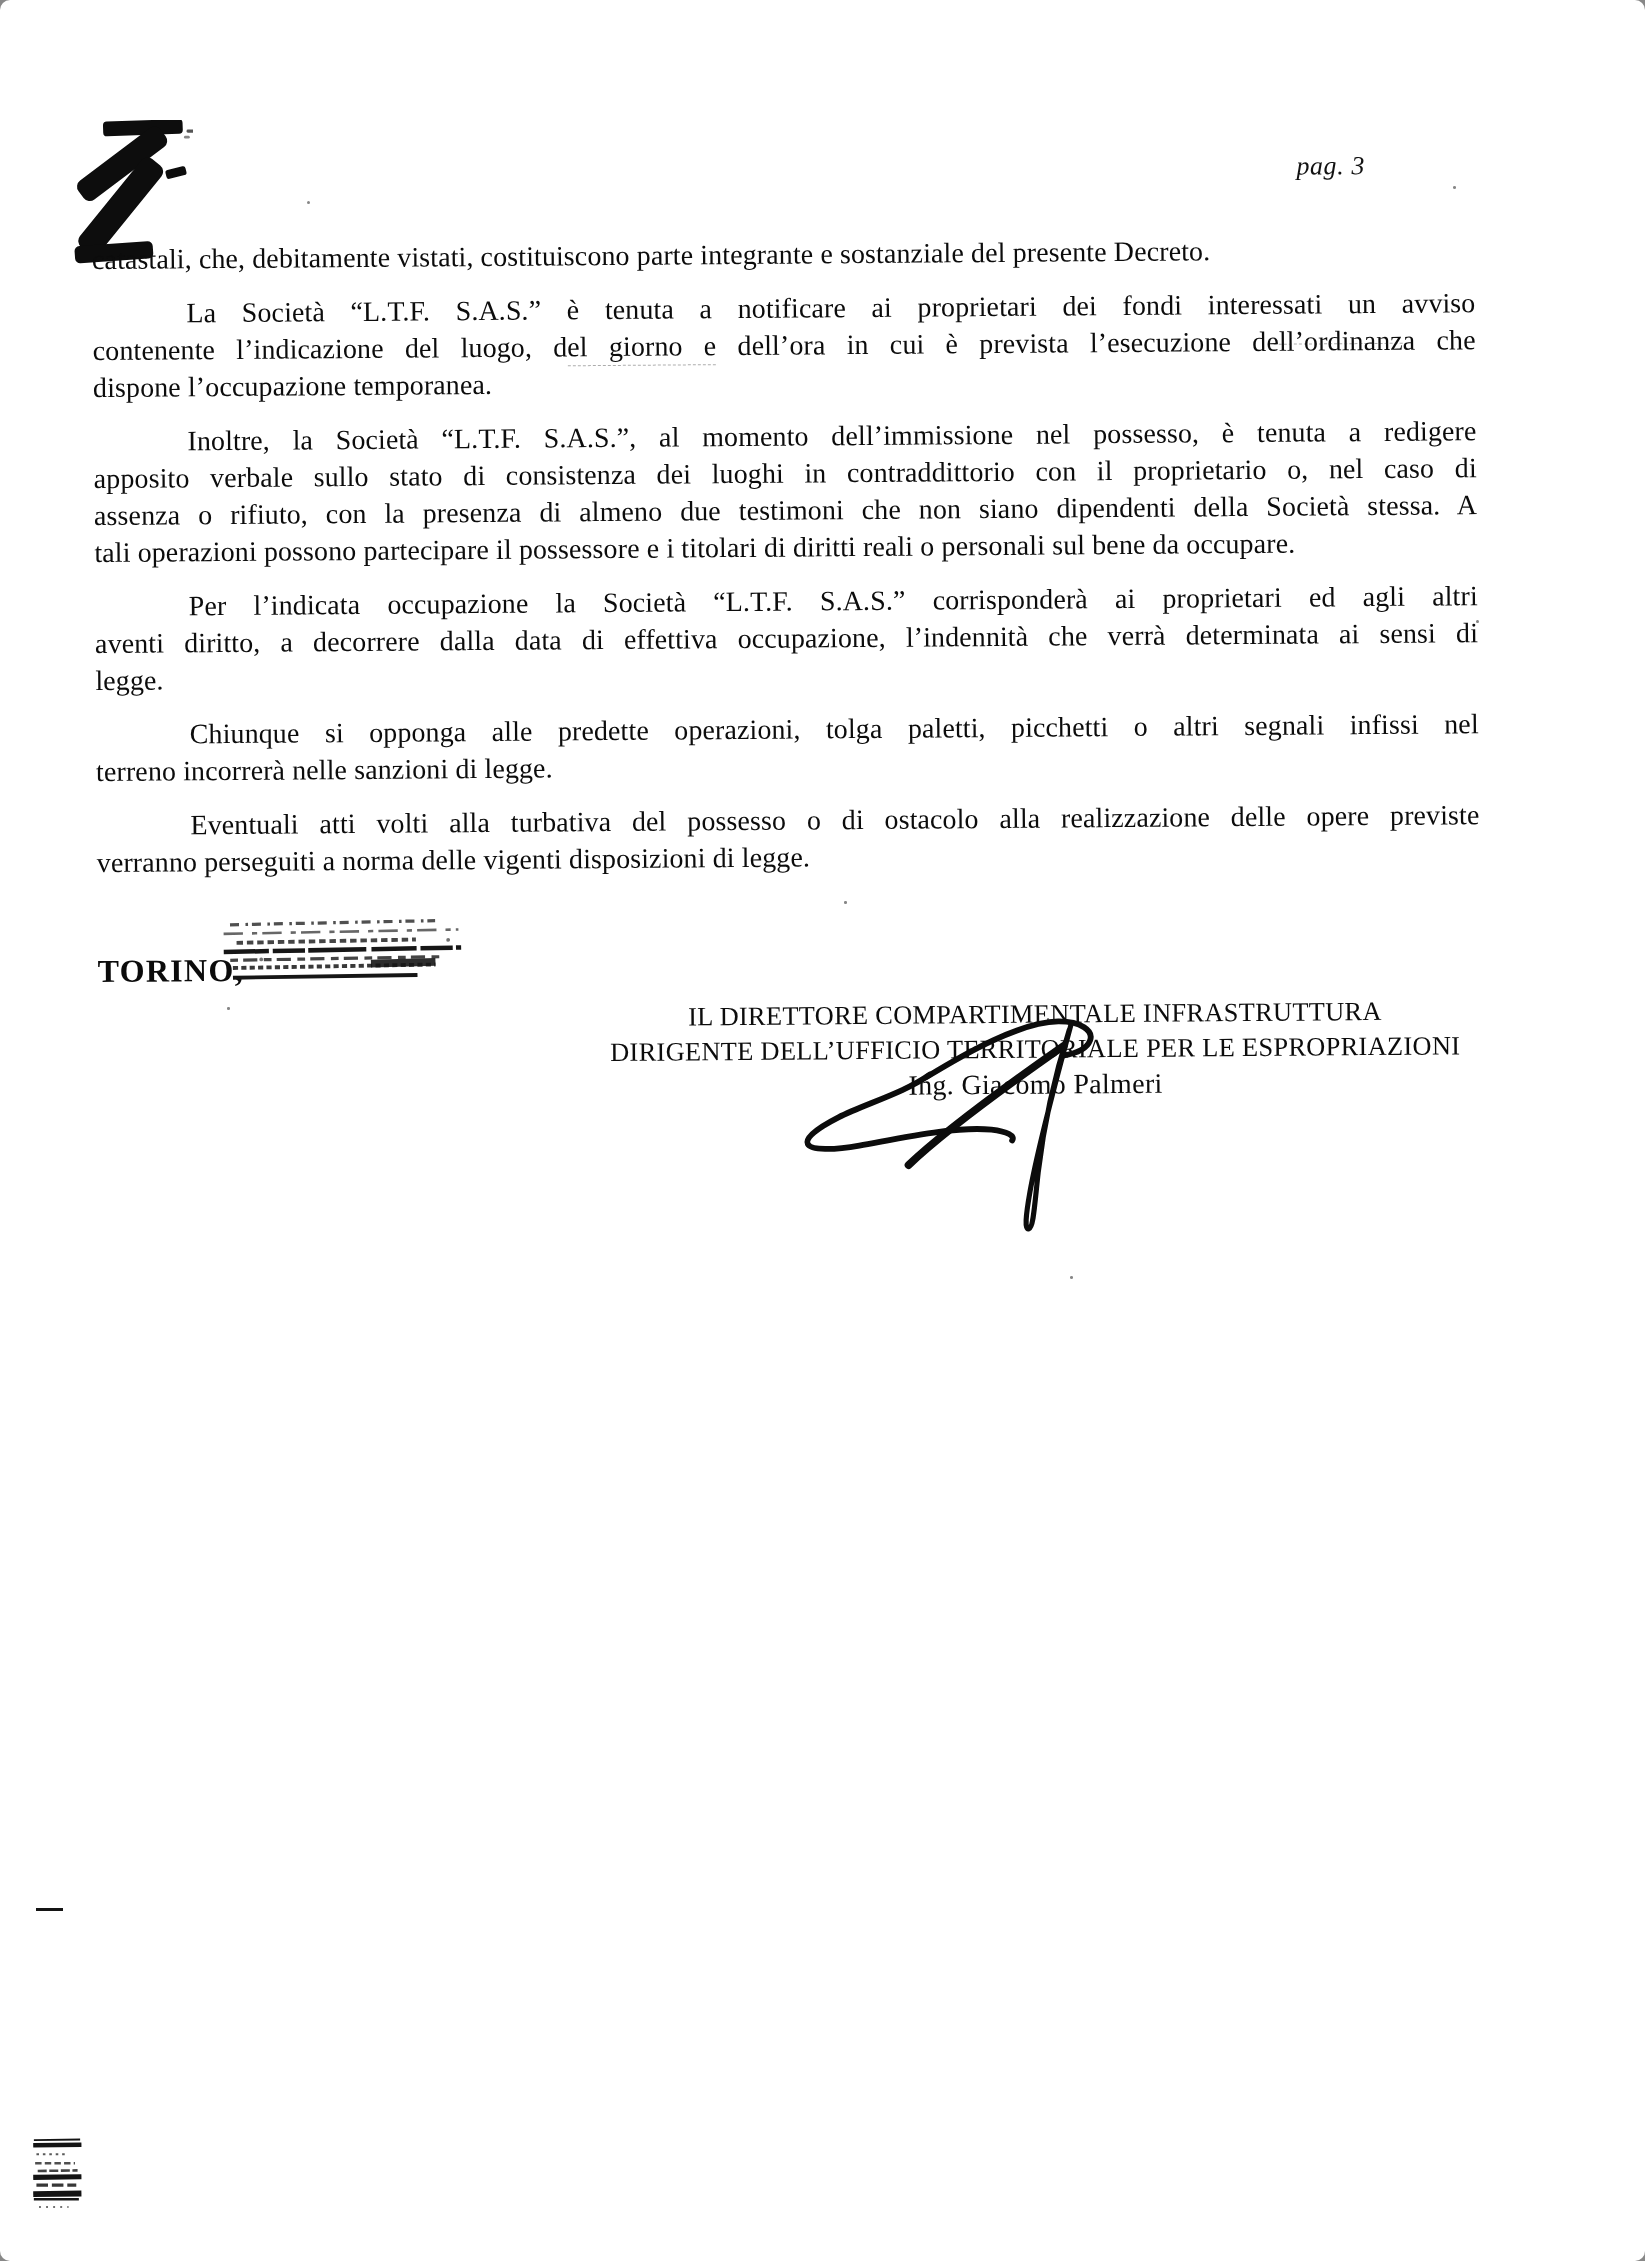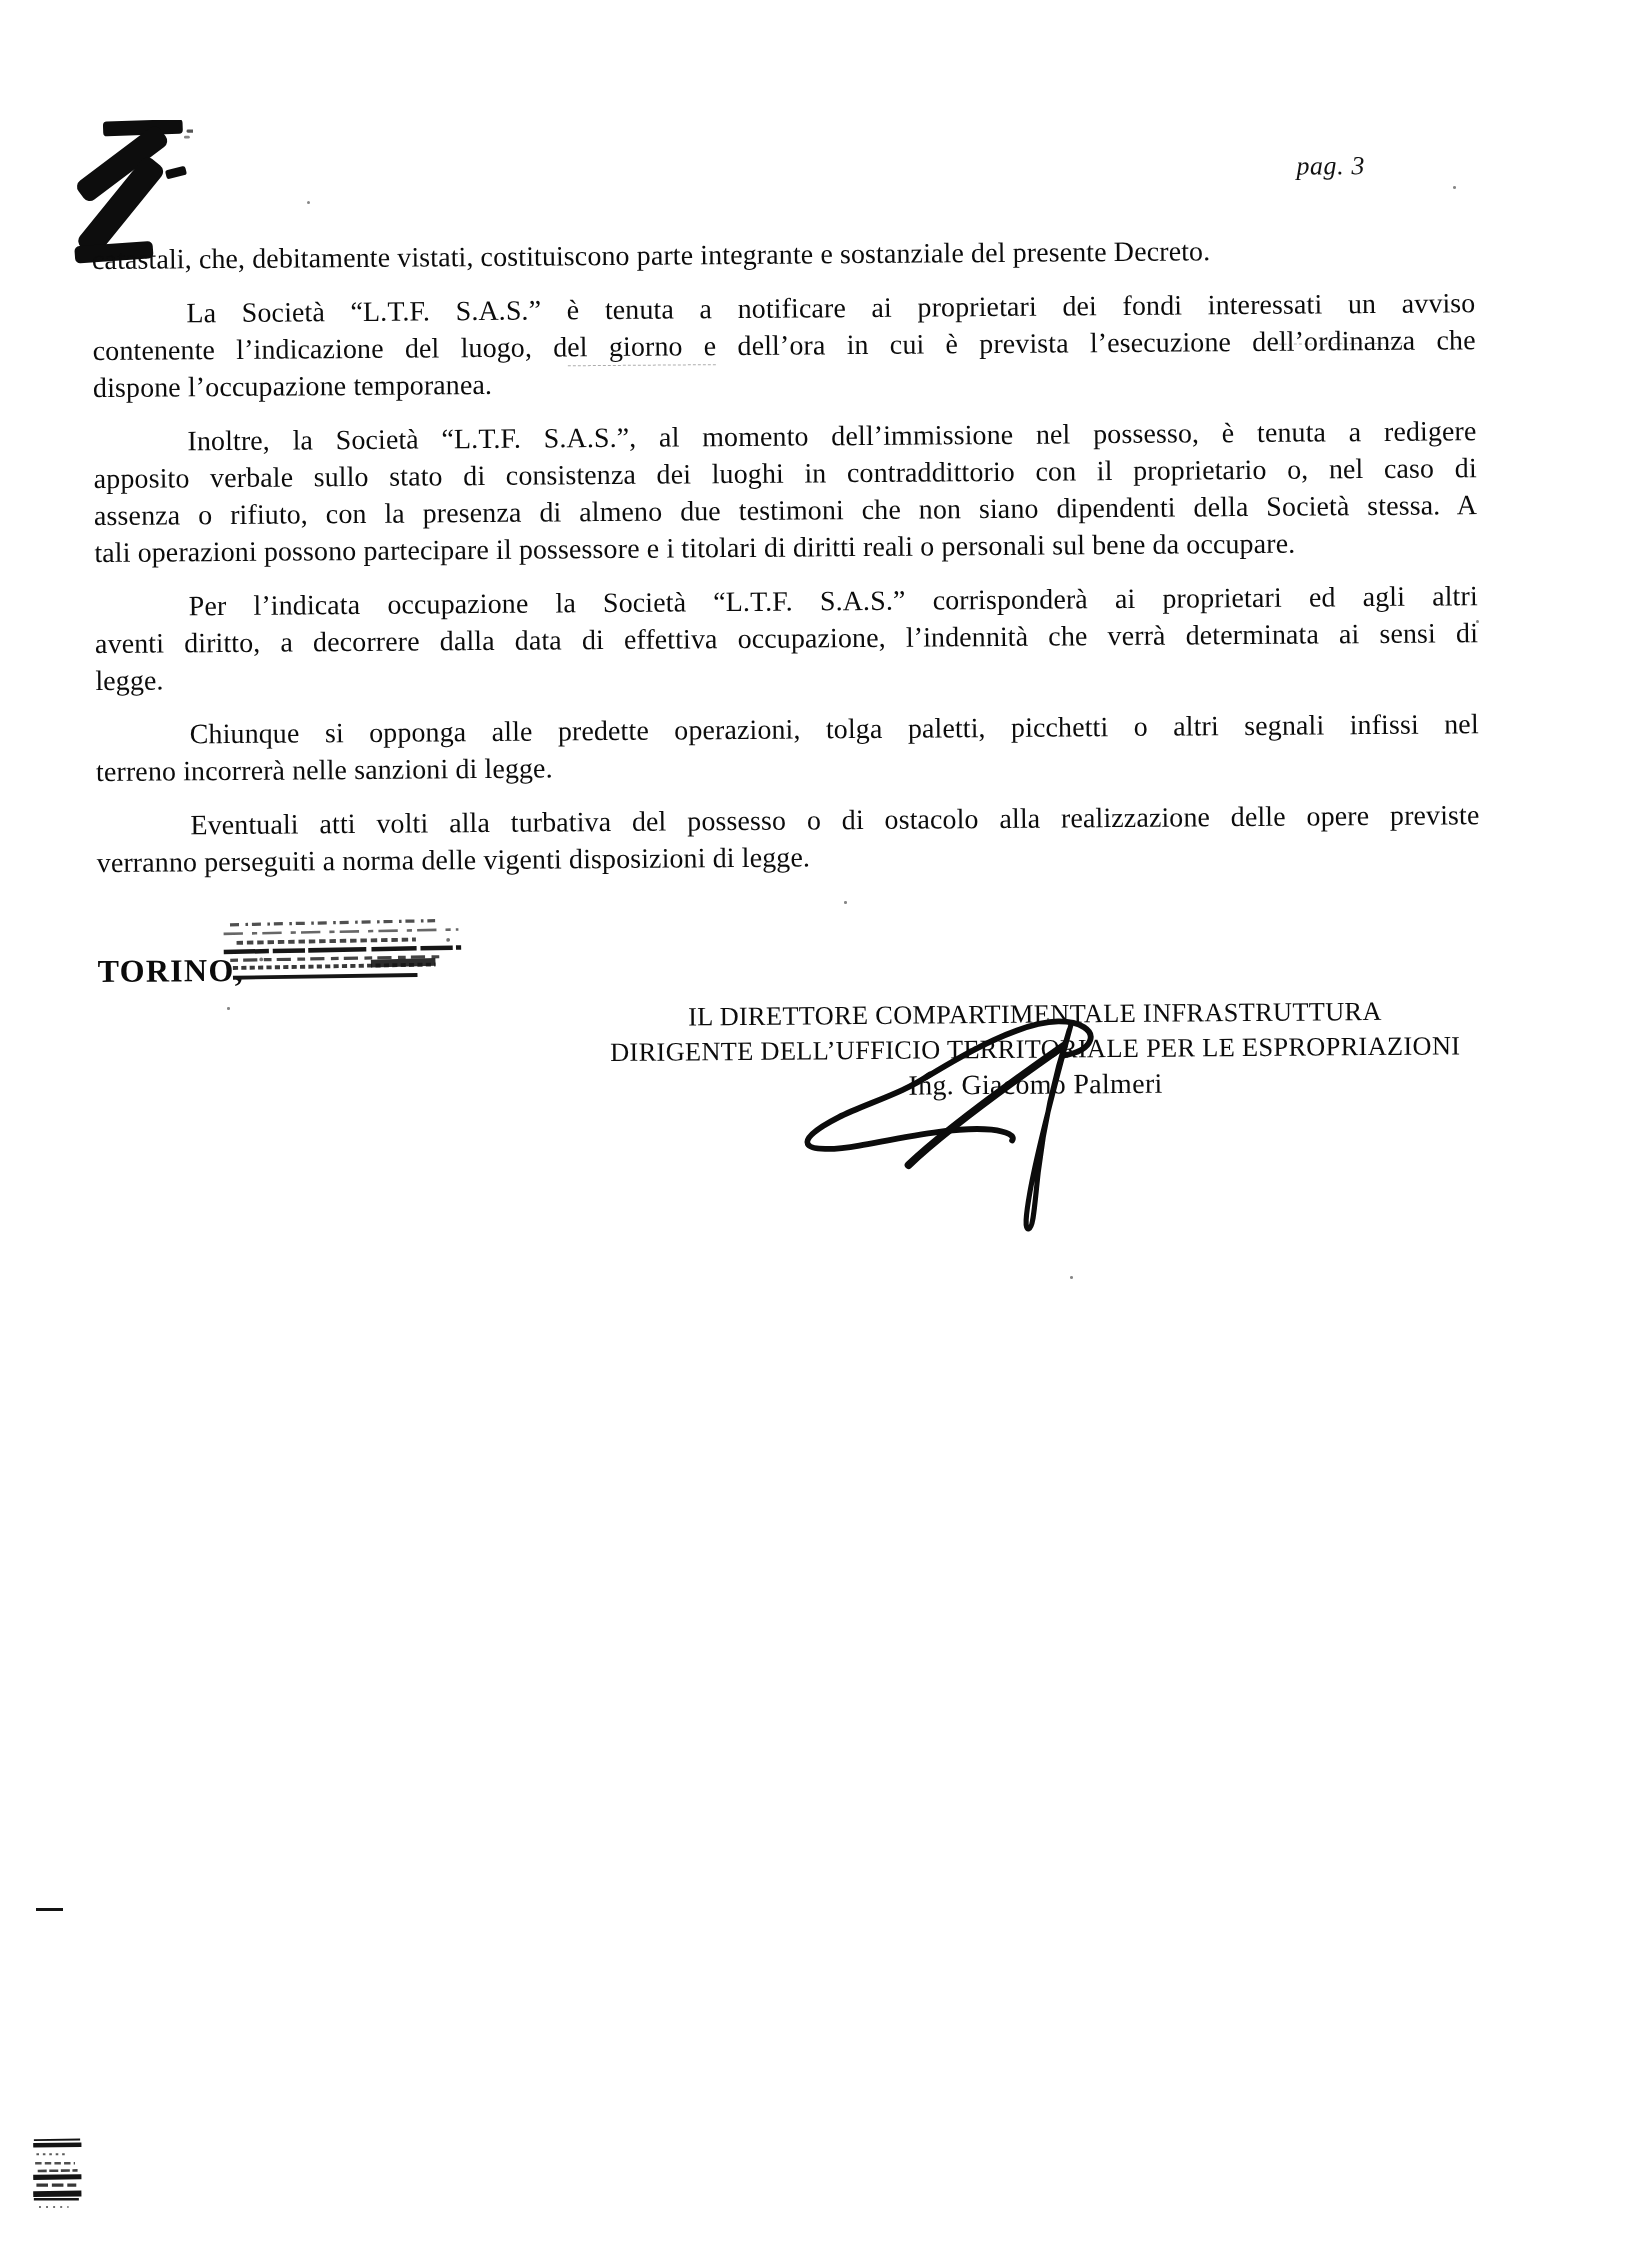--- a/index.html
+++ b/index.html
@@ -3,20 +3,21 @@
 <meta charset="utf-8">
 <style>
   html,body{margin:0;padding:0;background:#888;}
   .page{
     position:relative;
     width:1645px;height:2261px;
     background:#ffffff;
     overflow:hidden;
     font-family:"Liberation Serif","DejaVu Serif",serif;
     color:#0e0e0e;
+    border-radius:10px;
   }
   .tilt{
     position:absolute;left:0;top:0;width:100%;height:100%;
     transform:rotate(-0.45deg);
     transform-origin:97px 258px;
   }
   
   .logo{position:absolute;left:71px;top:120px;width:122px;height:146px;}
   .pagnum{
     position:absolute;left:1297px;top:161px;

